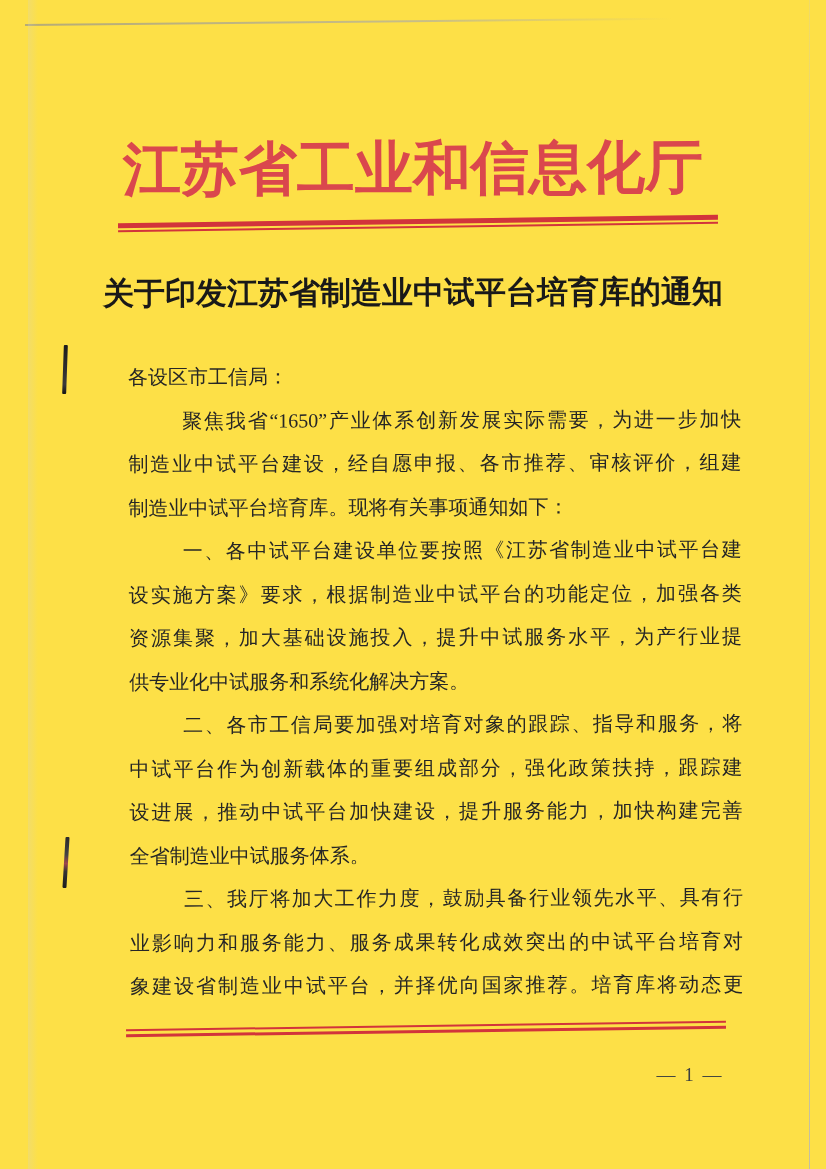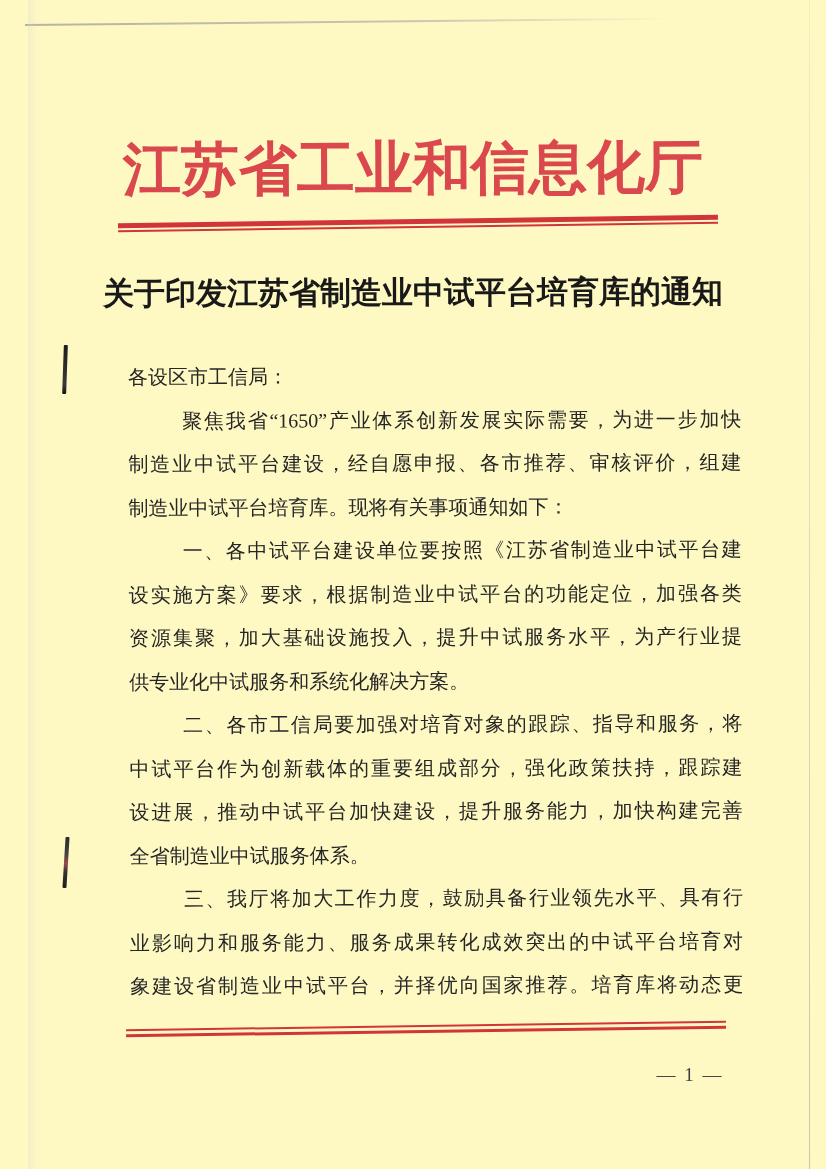--- a/index.html
+++ b/index.html
@@ -6,21 +6,21 @@
     margin: 0;
     padding: 0;
     background: #ffffff;
     font-family: "Liberation Serif", "DejaVu Serif", serif;
   }
   #canvas {
     position: relative;
     width: 826px;
     height: 1169px;
     overflow: hidden;
-    background: #fef9c3;
+    background: #fde047;
   }
   
   .scan-top-line {
     position: absolute;
     left: 25px;
     top: 24px;
     width: 648px;
     height: 2px;
     background: linear-gradient(to right, #8f8f8f, #aaaaaa 60%, rgba(170,170,170,0));
     opacity: 0.65;

